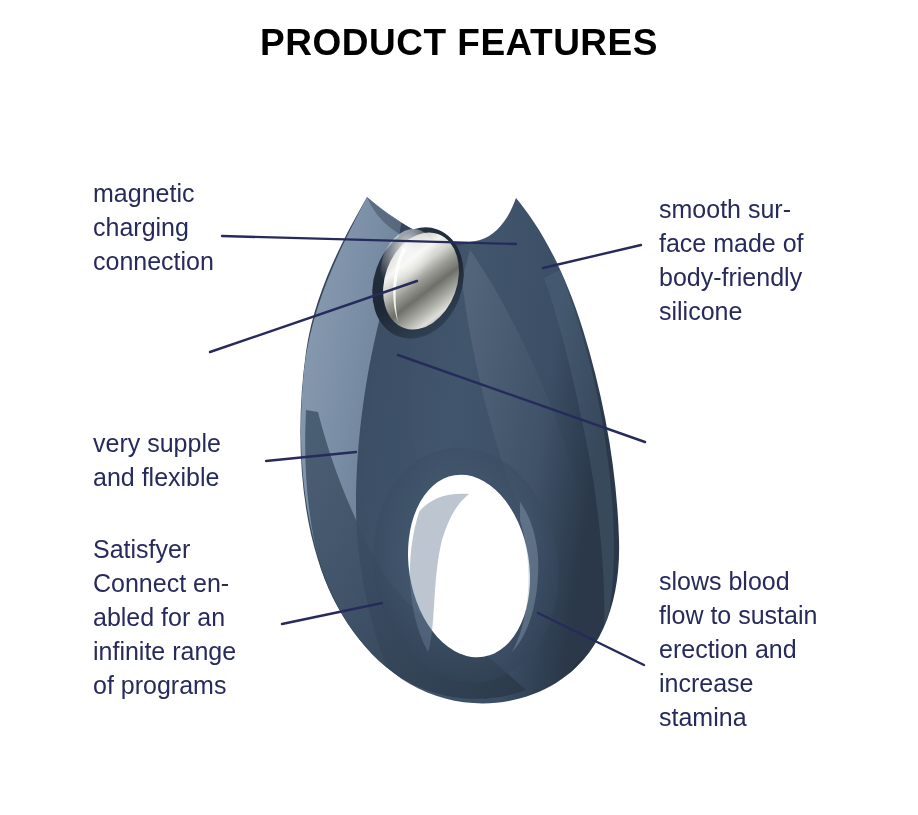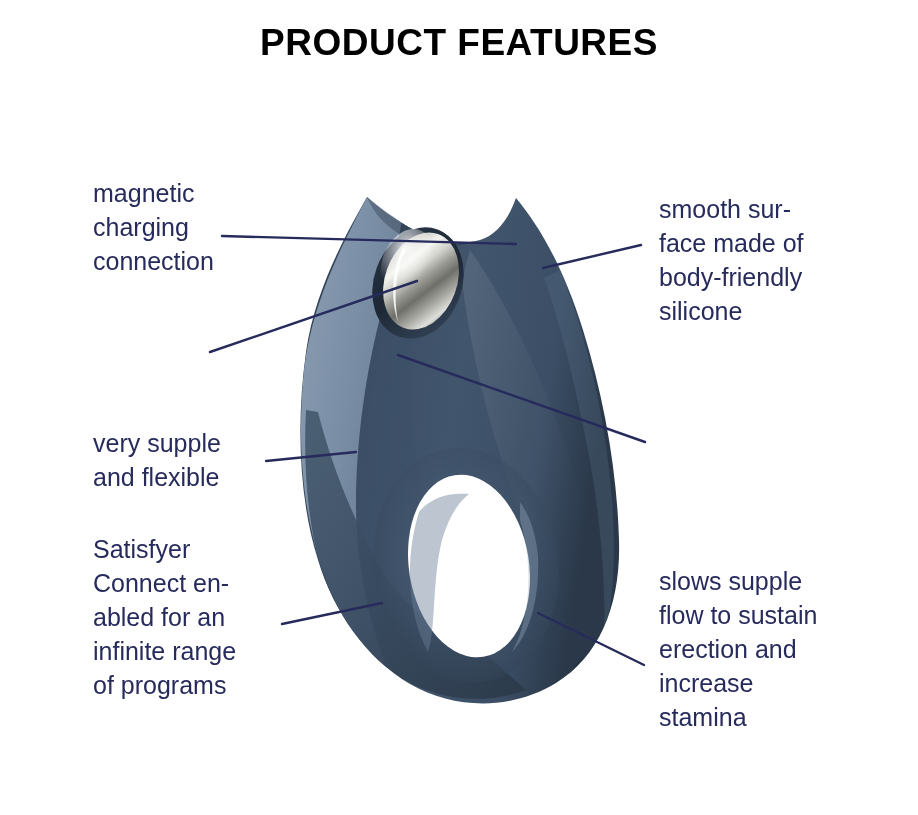--- a/index.html
+++ b/index.html
@@ -263,19 +263,19 @@
 
   <div class="label left" id="lbl-supple">very supple
 and flexible</div>
 
   <div class="label right" id="lbl-smooth">smooth sur-
 face made of
 body-friendly
 silicone</div>
 
 
-  <div class="label right" id="lbl-blood">slows supple
+  <div class="label right" id="lbl-blood">slows blood
 flow to sustain
 erection and
 increase
 stamina</div>
 
 </div>
 
 </body></html>

